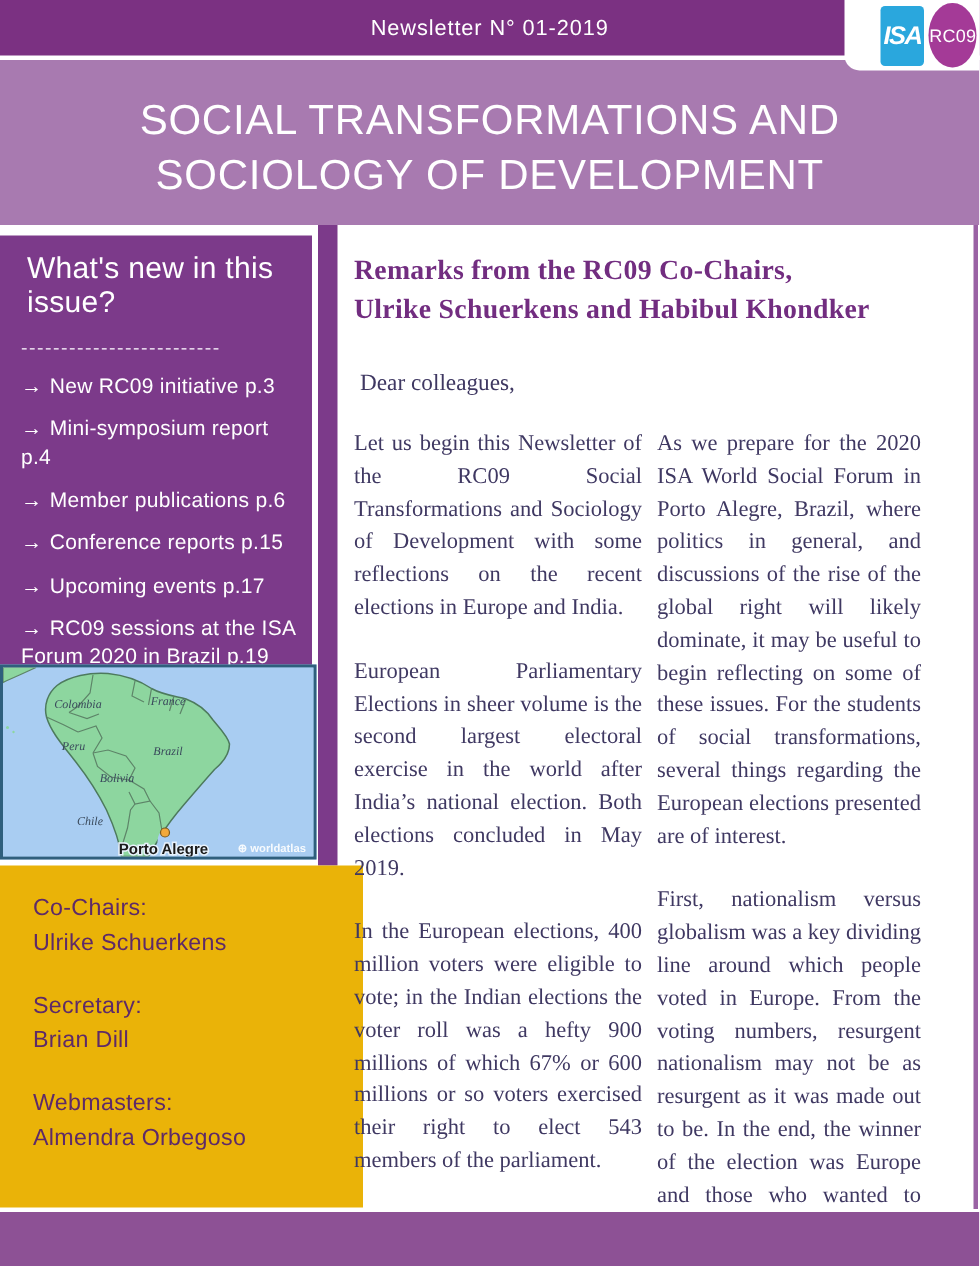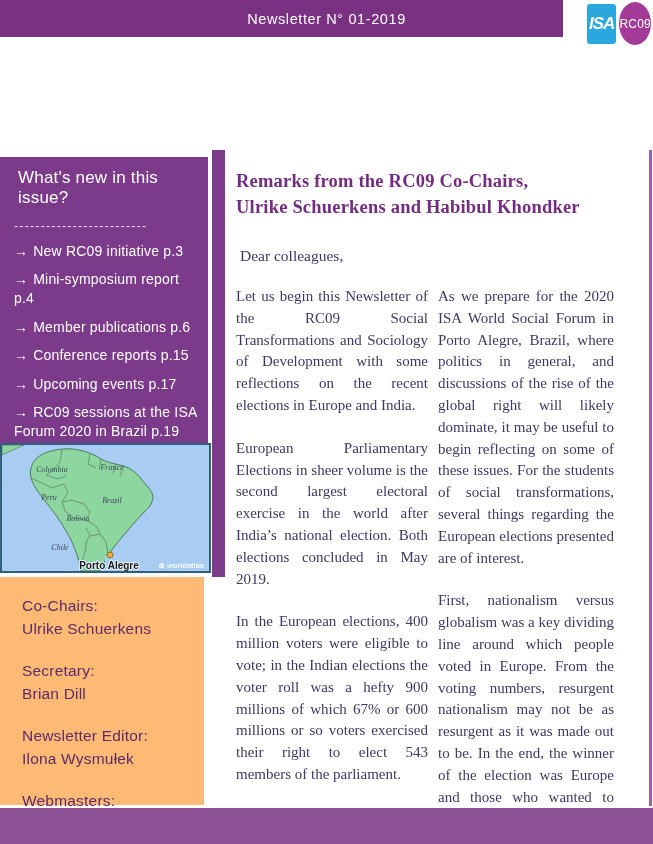--- a/index.html
+++ b/index.html
@@ -24,37 +24,37 @@
 
   
   .masthead{position:absolute;left:0;top:40px;width:653px;height:110px;background:#a87ab0;
             display:flex;flex-direction:column;align-items:center;justify-content:center;
             padding-top:6px;box-sizing:border-box;}
   .masthead-line{color:#ffffff;font-size:28px;letter-spacing:.5px;line-height:37px;font-weight:500;}
 
   
   .sidebar-nav{position:absolute;left:0;top:157px;width:208px;height:293px;background:#7c3a8a;
                box-sizing:border-box;padding:11px 6px 0 14px;color:#ffffff;}
-  .sidebar-heading{font-size:17px;margin-left:4px;letter-spacing:.2px;}
+  .sidebar-heading{font-size:20px;margin-left:4px;letter-spacing:.2px;}
   .sidebar-dashes{font-size:13px;line-height:13px;margin-top:11px;letter-spacing:1px;color:#e9dcee;}
   .sidebar-dashes.bottom{margin-top:9px;}
   .nav-item{font-size:14px;line-height:19px;margin-top:9.5px;letter-spacing:.2px;}
   .nav-arrow{display:inline-block;margin-right:5px;}
 
   
   .divider-stripe{position:absolute;left:212px;top:150px;width:13px;height:427px;background:#7c3a8a;}
   .right-rule{position:absolute;left:649px;top:150px;width:2.5px;height:656px;background:#9a62a4;}
 
   
   .map-box{position:absolute;left:0;top:443px;width:211px;height:130px;box-sizing:border-box;
            border:2px solid #2f5f7d;background:#a9cdf2;}
   .map-box svg{display:block;}
 
   
-  .contact-box{position:absolute;left:0;top:577px;width:204px;height:228px;background:#fdba74;
+  .contact-box{position:absolute;left:0;top:577px;width:242px;height:228px;background:#eab308;
                box-sizing:border-box;padding:17px 8px 0 22px;color:#5e2a68;}
   .contact-group{margin-bottom:19px;}
   .contact-line{font-size:15.5px;line-height:23px;letter-spacing:.2px;}
 
   
   .bottom-band{position:absolute;left:0;top:808px;width:653px;height:36px;background:#8d5195;}
 
   
   .article{position:absolute;left:236px;top:157px;width:378px;}
   .article-title{color:#722d80;font-size:18.5px;line-height:26px;font-weight:600;
@@ -79,20 +79,24 @@
 
   <div class="logo-block">
     <div class="isa-square">
       <span class="isa-text">ISA</span>
     </div>
     <div class="rc09-circle">
       <span class="rc09-text">RC09</span>
     </div>
   </div>
 
+  <div class="masthead">
+    <div class="masthead-line">SOCIAL TRANSFORMATIONS AND</div>
+    <div class="masthead-line">SOCIOLOGY OF DEVELOPMENT</div>
+  </div>
 
   <div class="sidebar-nav">
     <div class="sidebar-heading">What's new in this issue?</div>
     <div class="sidebar-dashes">-------------------------</div>
     <div class="nav-item"><span class="nav-arrow">→</span><span>New RC09 initiative p.3</span></div>
     <div class="nav-item"><span class="nav-arrow">→</span><span>Mini-symposium report p.4</span></div>
     <div class="nav-item"><span class="nav-arrow">→</span><span>Member publications p.6</span></div>
     <div class="nav-item"><span class="nav-arrow">→</span><span>Conference reports p.15</span></div>
     <div class="nav-item"><span class="nav-arrow">→</span><span>Upcoming events p.17</span></div>
     <div class="nav-item"><span class="nav-arrow">→</span><span>RC09 sessions at the ISA Forum 2020 in Brazil p.19</span></div>
@@ -142,24 +146,20 @@
   <div class="contact-box">
     <div class="contact-group">
       <div class="contact-line">Co-Chairs:</div>
       <div class="contact-line">Ulrike Schuerkens</div>
     </div>
     <div class="contact-group">
       <div class="contact-line">Secretary:</div>
       <div class="contact-line">Brian Dill</div>
     </div>
     <div class="contact-group">
-      <div class="contact-line">Newsletter Editor:</div>
-      <div class="contact-line">Ilona Wysmułek</div>
-    </div>
-    <div class="contact-group">
       <div class="contact-line">Webmasters:</div>
       <div class="contact-line">Almendra Orbegoso</div>
 
     </div>
   </div>
 
   <div class="article">
     <div class="article-title">
       <div>Remarks from the RC09 Co-Chairs,</div>
       <div>Ulrike Schuerkens and Habibul Khondker</div>

